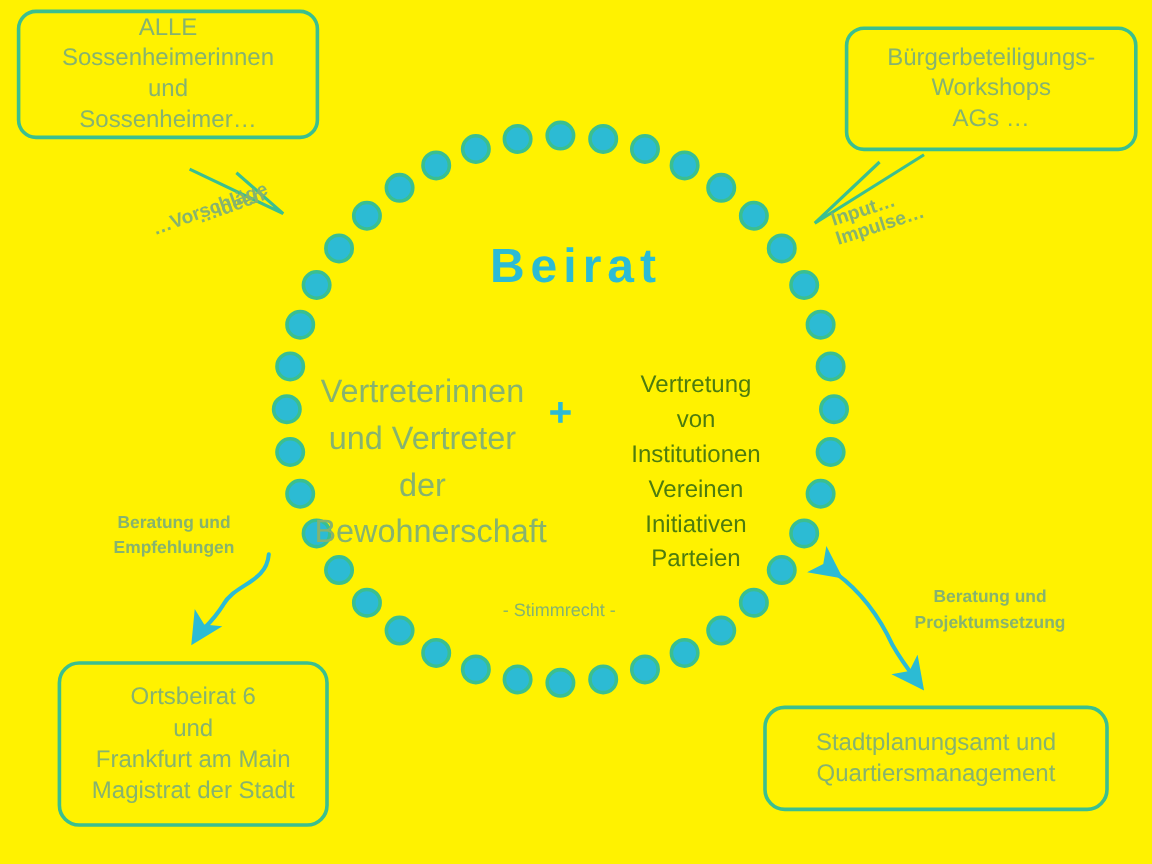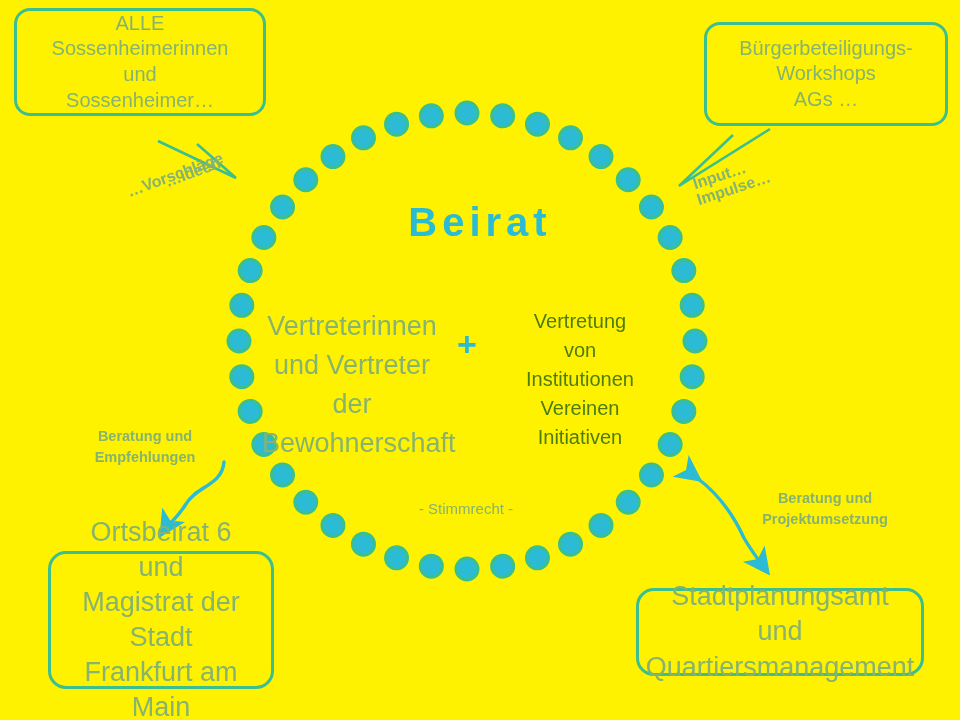--- a/index.html
+++ b/index.html
@@ -64,21 +64,21 @@
     box-sizing: border-box;
     border: 3px solid #3BBF8F;
     border-radius: 18px;
     background: #FFF200;
     display: flex;
     flex-direction: column;
     align-items: center;
     justify-content: center;
     text-align: center;
     color: #86B36F;
-    font-size: 27px;
+    font-size: 20px;
     line-height: 1.3;
     padding: 2px 10px;
   }
   #box-ortsbeirat {
     left: 48px;
     top: 551px;
     width: 226px;
     height: 138px;
   }
   #box-stadtplanung {
@@ -291,39 +291,40 @@
   </div>
 
   <div id="plus-sign">+</div>
 
   <div id="col-right">
     <div>Vertretung</div>
     <div>von</div>
     <div>Institutionen</div>
     <div>Vereinen</div>
     <div>Initiativen</div>
+    <div>Parteien</div>
   </div>
 
   <div id="stimmrecht">- Stimmrecht -</div>
 
   <div class="arrow-label" id="label-beratung-empfehlungen">
     <div>Beratung und</div>
     <div>Empfehlungen</div>
   </div>
 
   <div class="arrow-label" id="label-beratung-projekt">
     <div>Beratung und</div>
     <div>Projektumsetzung</div>
   </div>
 
   <div class="rbox" id="box-ortsbeirat">
     <div>Ortsbeirat 6</div>
     <div>und</div>
+    <div>Frankfurt am Main</div>
     <div>Magistrat der Stadt</div>
-    <div>Frankfurt am Main</div>
   </div>
 
   <div class="rbox" id="box-stadtplanung">
     <div>Stadtplanungsamt und</div>
     <div>Quartiersmanagement</div>
   </div>
 
 </div>
 
 </body></html>

